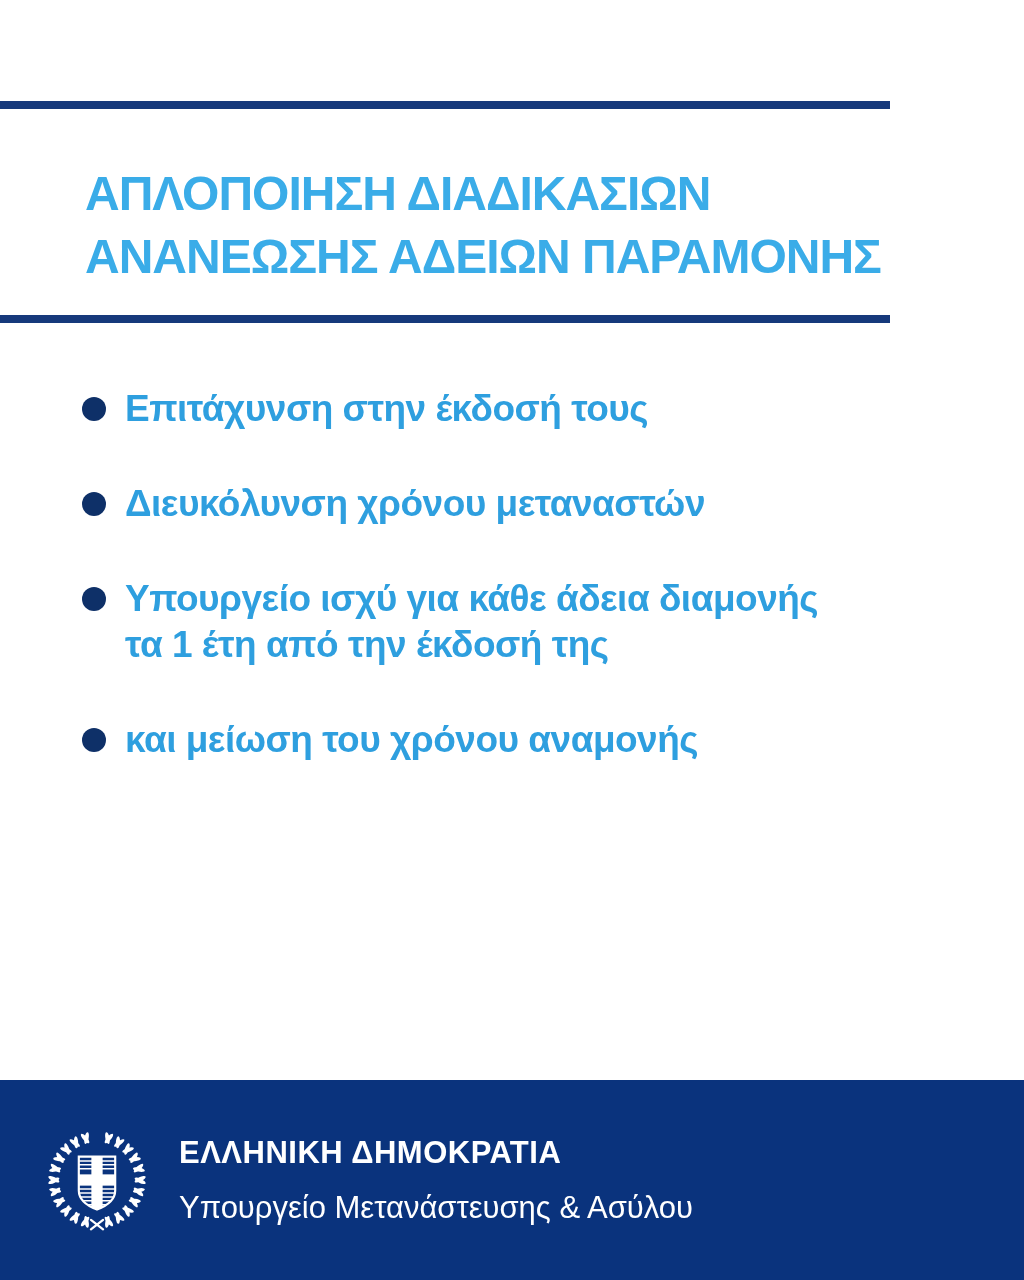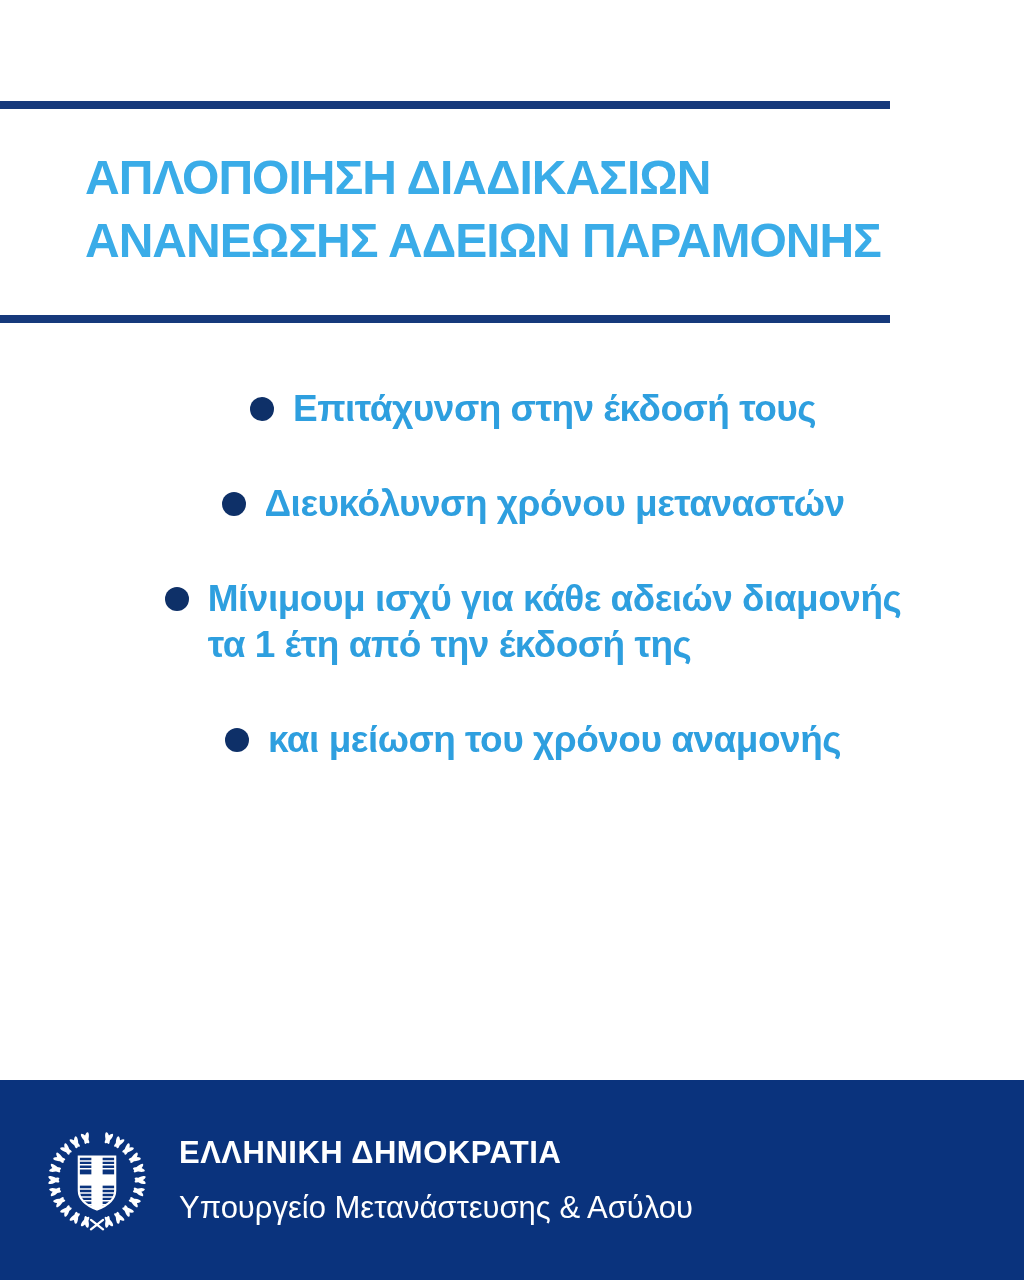--- a/index.html
+++ b/index.html
@@ -24,41 +24,40 @@
     position:absolute;
     left:0;
     height:8px;
     background:var(--rule-navy);
   }
   .rule-top{top:101px;width:890px;}
   .rule-bottom{top:315px;width:890px;}
   .title{
     position:absolute;
     left:85px;
-    top:146px;
+    top:162px;
     width:930px;
     color:var(--title-blue);
     font-size:48px;
     font-weight:700;
     line-height:63px;
     letter-spacing:-1px;
   }
   .title .title-line{display:block;}
   .bullets{
     position:absolute;
     left:82px;
     top:386px;
     right:40px;
     list-style:none;
   }
   .bullet{
     display:flex;
     align-items:flex-start;
     margin-bottom:49px;
-    justify-content:center;
   }
   .dot{
     flex:0 0 auto;
     width:24px;
     height:24px;
     margin-top:11px;
     border-radius:50%;
     background:var(--dot-navy);
   }
   .bullet-text{
@@ -123,21 +122,21 @@
     </li>
     <li class="bullet">
       <span class="dot"></span>
       <span class="bullet-text">
         <span class="bl">Διευκόλυνση χρόνου μεταναστών</span>
       </span>
     </li>
     <li class="bullet">
       <span class="dot"></span>
       <span class="bullet-text">
-        <span class="bl">Μίνιμουμ ισχύ για κάθε αδειών διαμονής</span>
+        <span class="bl">Υπουργείο ισχύ για κάθε άδεια διαμονής</span>
         <span class="bl">τα 1 έτη από την έκδοσή της</span>
       </span>
     </li>
     <li class="bullet">
       <span class="dot"></span>
       <span class="bullet-text">
         <span class="bl">και μείωση του χρόνου αναμονής</span>
       </span>
     </li>
   </ul>

